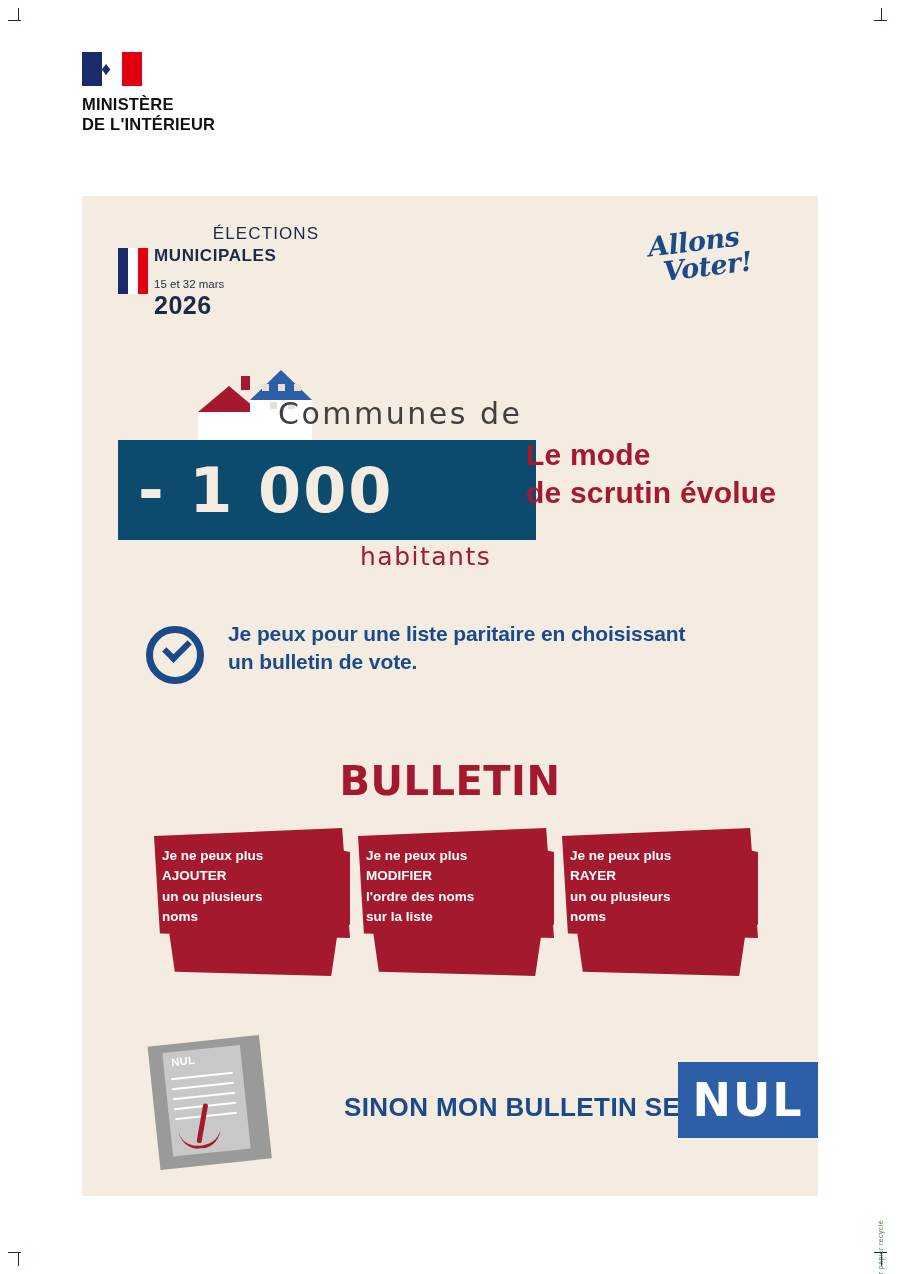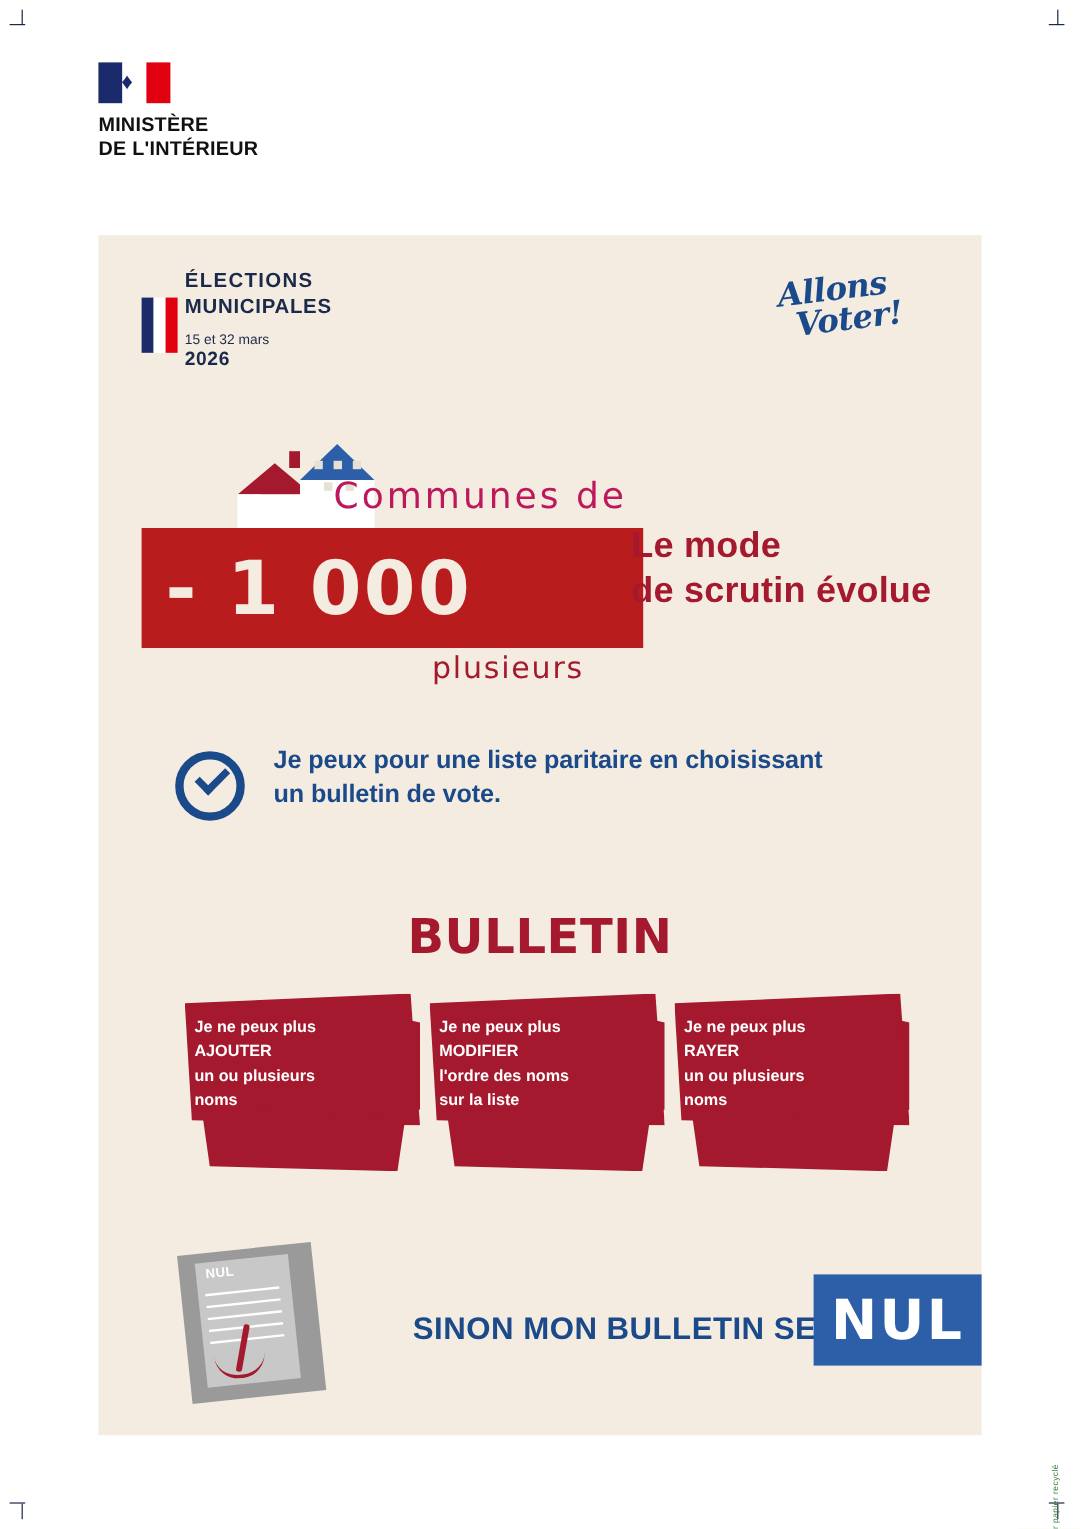--- a/index.html
+++ b/index.html
@@ -88,22 +88,23 @@
   .elections {
     position: absolute;
     left: 36px;
     top: 28px;
     width: 260px;
   }
   .elections .el-title {
     font-size: 17px;
     letter-spacing: 1.1px;
     color: #1b2a4a;
-    font-weight: bold;
+    font-weight: normal;
     margin-left: 36px;
+    text-align: center;
   }
   .elections .el-sub {
     font-size: 17px;
     letter-spacing: 0.6px;
     font-weight: bold;
     color: #1b2a4a;
     margin-left: 36px;
     margin-top: 2px;
   }
   .elections .flagwrap {
@@ -124,21 +125,21 @@
   .flag-r { left: 20px; background: #e1000f; }
   .elections .el-date {
     margin-left: 36px;
     margin-top: 12px;
     font-size: 11.5px;
     color: #1b2a4a;
   }
   .elections .el-year {
     margin-left: 36px;
     margin-top: 1px;
-    font-size: 16px;
+    font-size: 25px;
     font-weight: bold;
     color: #1b2a4a;
     letter-spacing: 0.5px;
   }
 
   .allons {
     position: absolute;
     right: 36px;
     top: 28px;
     width: 140px;
@@ -194,40 +195,40 @@
     width: 19px; height: 62px;
     background: #ffffff;
   }
 
   .banner {
     position: absolute;
     left: 36px;
     top: 244px;
     width: 418px;
     height: 100px;
-    background: #b91c1c;
+    background: #0c4a6e;
     color: #f4ece0;
   }
   .banner .num {
     font-family: "DejaVu Sans", sans-serif;
     font-weight: bold;
     font-size: 62px;
     letter-spacing: 2px;
     position: absolute;
     left: 20px;
     top: 14px;
   }
   .communes {
     position: absolute;
     left: 196px;
     top: 200px;
     font-family: "DejaVu Sans", sans-serif;
     font-size: 30px;
     letter-spacing: 2.5px;
-    color: #be185d;
+    color: #404040;
   }
   .habitants {
     position: absolute;
     left: 278px;
     top: 346px;
     font-family: "DejaVu Sans", sans-serif;
     font-size: 25px;
     letter-spacing: 1.5px;
     color: #a5192e;
   }
@@ -487,21 +488,21 @@
         <div class="win" style="left:20px; top:32px;"></div>
         <div class="win" style="left:38px; top:32px;"></div>
       </div>
     </div>
   </div>
 
   <div class="communes">Communes de</div>
   <div class="banner">
     <div class="num">- 1 000</div>
   </div>
-  <div class="habitants">plusieurs</div>
+  <div class="habitants">habitants</div>
   <div class="mode">Le mode
 de scrutin évolue</div>
 
   <div class="check-row">
     <div class="check-icon"></div>
     <div class="check-text">Je peux pour une liste paritaire en choisissant
 un bulletin de vote.</div>
   </div>
 
   <div class="attention">BULLETIN</div>

